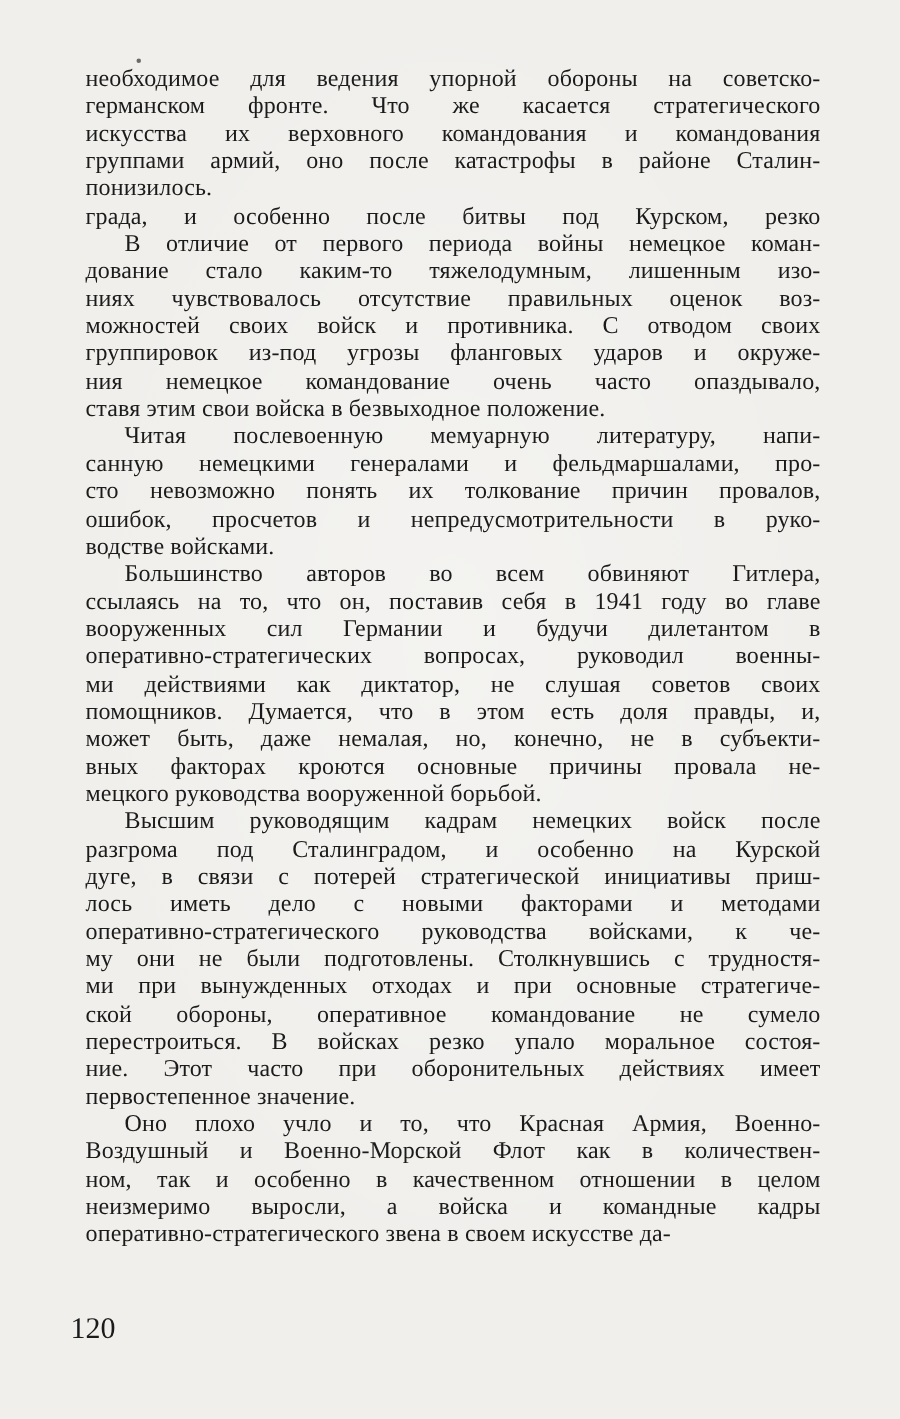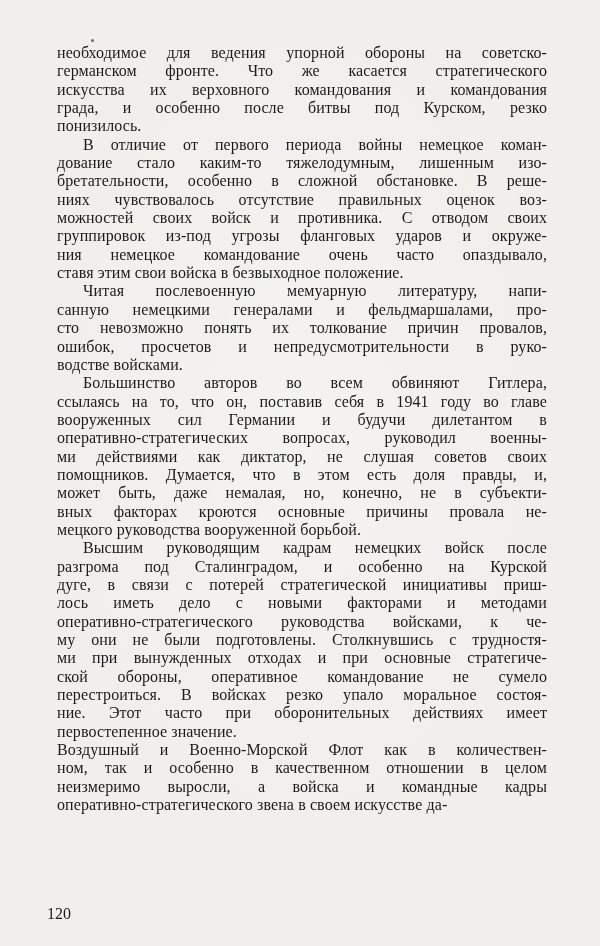--- a/index.html
+++ b/index.html
@@ -49,41 +49,41 @@
   .line.last {
     text-align-last: left;
   }
   .line.indent {
     text-indent: 26px;
     font-family: Liberation Serif, serif;
   }
   .page-number {
     position: absolute;
     left: 47px;
-    top: 905px;
+    top: 875px;
     color: #1b1b1b;
-    font-size: 16px;
+    font-size: 20px;
     font-weight: 500;
   }
 </style>
 </head>
 <body>
 
 <div class="page">
   <div class="speck"></div>
   <div class="text-block">
     <div>
         <div class="line">необходимое для ведения упорной обороны на советско-</div>
         <div class="line">германском фронте. Что же касается стратегического</div>
         <div class="line">искусства их верховного командования и командования</div>
+        <div class="line">группами армий, оно после катастрофы в районе Сталин-</div>
+        <div class="line last">понизилось.</div>
         <div class="line">града, и особенно после битвы под Курском, резко</div>
-        <div class="line last">понизилось.</div>
         <div class="line indent">В отличие от первого периода войны немецкое коман-</div>
         <div class="line">дование стало каким-то тяжелодумным, лишенным изо-</div>
-        <div class="line">бретательности, особенно в сложной обстановке. В реше-</div>
         <div class="line">ниях чувствовалось отсутствие правильных оценок воз-</div>
         <div class="line">можностей своих войск и противника. С отводом своих</div>
         <div class="line">группировок из-под угрозы фланговых ударов и окруже-</div>
         <div class="line">ния немецкое командование очень часто опаздывало,</div>
         <div class="line last">ставя этим свои войска в безвыходное положение.</div>
         <div class="line indent">Читая послевоенную мемуарную литературу, напи-</div>
         <div class="line">санную немецкими генералами и фельдмаршалами, про-</div>
         <div class="line">сто невозможно понять их толкование причин провалов,</div>
         <div class="line">ошибок, просчетов и непредусмотрительности в руко-</div>
         <div class="line last">водстве войсками.</div>
@@ -100,20 +100,21 @@
         <div class="line">разгрома под Сталинградом, и особенно на Курской</div>
         <div class="line">дуге, в связи с потерей стратегической инициативы приш-</div>
         <div class="line">лось иметь дело с новыми факторами и методами</div>
         <div class="line">оперативно-стратегического руководства войсками, к че-</div>
         <div class="line">му они не были подготовлены. Столкнувшись с трудностя-</div>
         <div class="line">ми при вынужденных отходах и при основные стратегиче-</div>
         <div class="line">ской обороны, оперативное командование не сумело</div>
         <div class="line">перестроиться. В войсках резко упало моральное состоя-</div>
         <div class="line">ние. Этот часто при оборонительных действиях имеет</div>
         <div class="line last">первостепенное значение.</div>
+        <div class="line indent">Оно плохо учло и то, что Красная Армия, Военно-</div>
         <div class="line">Воздушный и Военно-Морской Флот как в количествен-</div>
         <div class="line">ном, так и особенно в качественном отношении в целом</div>
         <div class="line">неизмеримо выросли, а войска и командные кадры</div>
         <div class="line last">оперативно-стратегического звена в своем искусстве да-</div>
       </div>
   </div>
   <div class="page-number">120</div>
 </div>
 
 </body></html>

